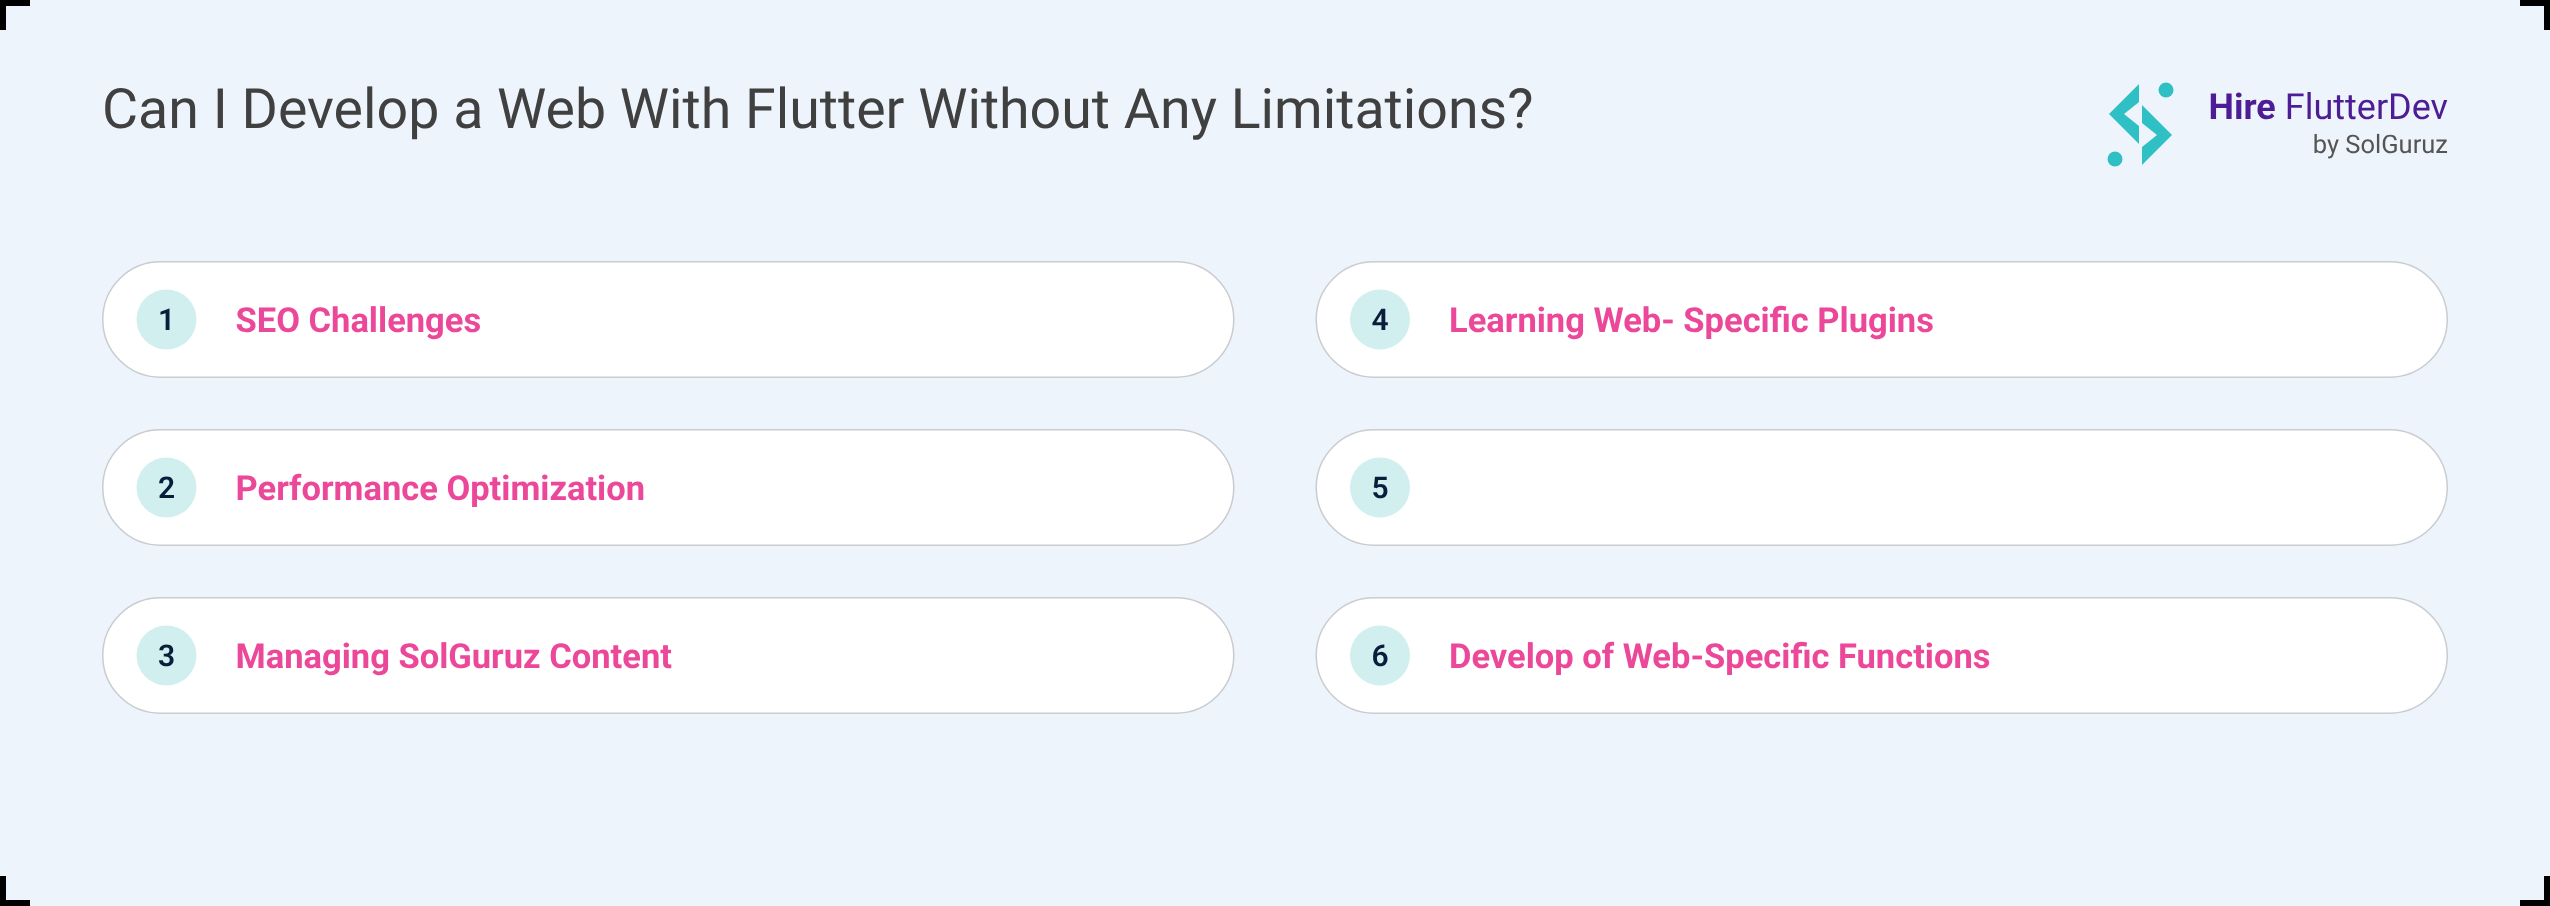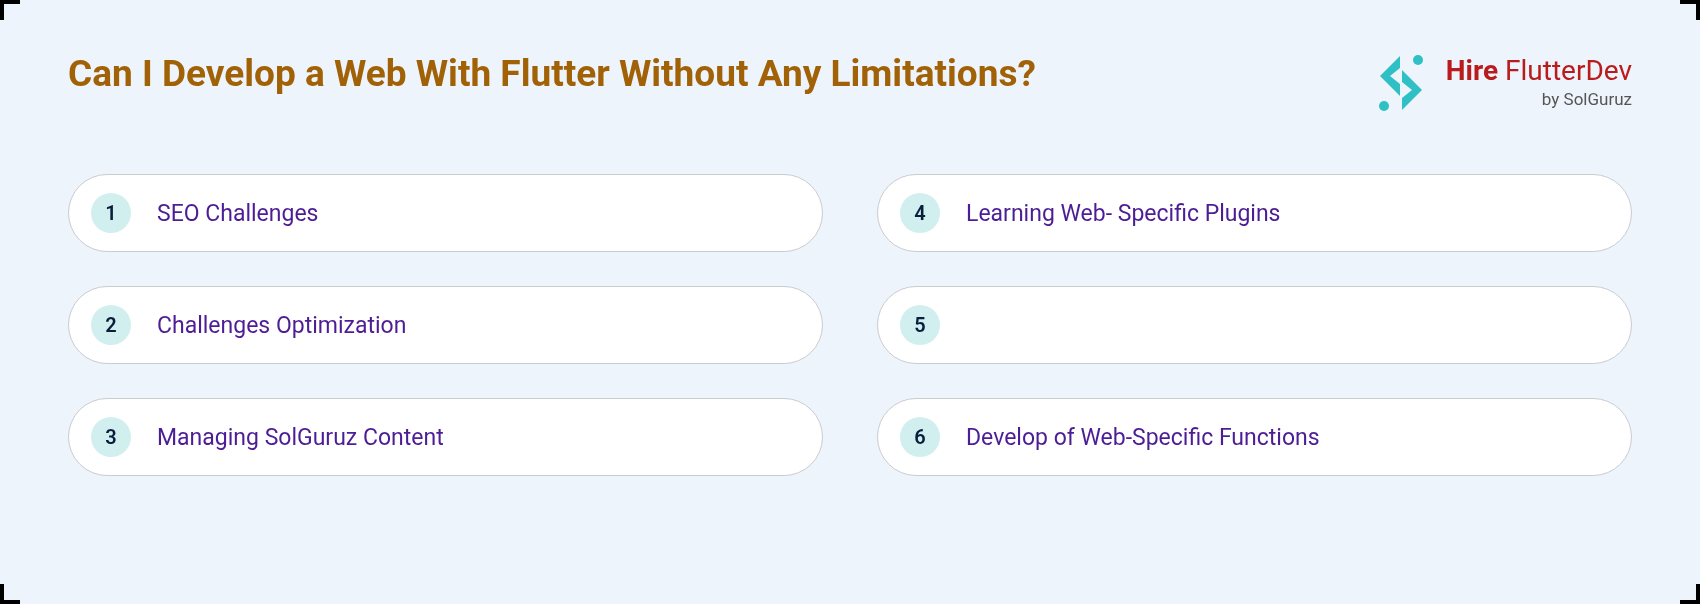--- a/index.html
+++ b/index.html
@@ -16,42 +16,42 @@
       padding: 52px 68px;
     }
     .header {
       display: flex;
       justify-content: space-between;
       align-items: flex-start;
       margin-bottom: 60px;
     }
     .title {
       font-size: 37px;
-      font-weight: 700;
-      color: #a16207;
+      font-weight: 400;
+      color: #404040;
       line-height: 1.2;
     }
     .logo-block {
       display: flex;
       align-items: center;
       gap: 14px;
     }
     .logo-mark {
       width: 62px;
       height: 62px;
     }
     .logo-text {
       display: flex;
       flex-direction: column;
       align-items: flex-end;
     }
     .logo-title {
-      font-size: 28px;
+      font-size: 24px;
       font-weight: 400;
-      color: #b91c1c;
+      color: #4c1d95;
       line-height: 1;
     }
     .logo-title b {
       font-weight: 700;
     }
     .logo-subtitle {
       font-size: 17px;
       color: #555;
       margin-top: 4px;
     }
@@ -79,22 +79,22 @@
       display: flex;
       align-items: center;
       justify-content: center;
       font-size: 20px;
       font-weight: 600;
       color: #0a1e3c;
       flex-shrink: 0;
     }
     .pill-label {
       font-size: 23px;
-      font-weight: 400;
-      color: #4c1d95;
+      font-weight: 700;
+      color: #ec4899;
     }
     .crop-mark {
       position: absolute;
       width: 20px;
       height: 20px;
     }
     .crop-mark.tl { top: 0; left: 0; border-top: 4px solid #000; border-left: 4px solid #000; }
     .crop-mark.tr { top: 0; right: 0; border-top: 4px solid #000; border-right: 4px solid #000; }
     .crop-mark.bl { bottom: 0; left: 0; border-bottom: 4px solid #000; border-left: 4px solid #000; }
     .crop-mark.br { bottom: 0; right: 0; border-bottom: 4px solid #000; border-right: 4px solid #000; }
@@ -130,21 +130,21 @@
   <div class="pill">
     <div class="num-circle">1</div>
     <div class="pill-label">SEO Challenges</div>
   </div>
   <div class="pill">
     <div class="num-circle">4</div>
     <div class="pill-label">Learning Web- Specific Plugins</div>
   </div>
   <div class="pill">
     <div class="num-circle">2</div>
-    <div class="pill-label">Challenges Optimization</div>
+    <div class="pill-label">Performance Optimization</div>
   </div>
   <div class="pill">
     <div class="num-circle">5</div>
   </div>
   <div class="pill">
     <div class="num-circle">3</div>
     <div class="pill-label">Managing SolGuruz Content</div>
   </div>
   <div class="pill">
     <div class="num-circle">6</div>

